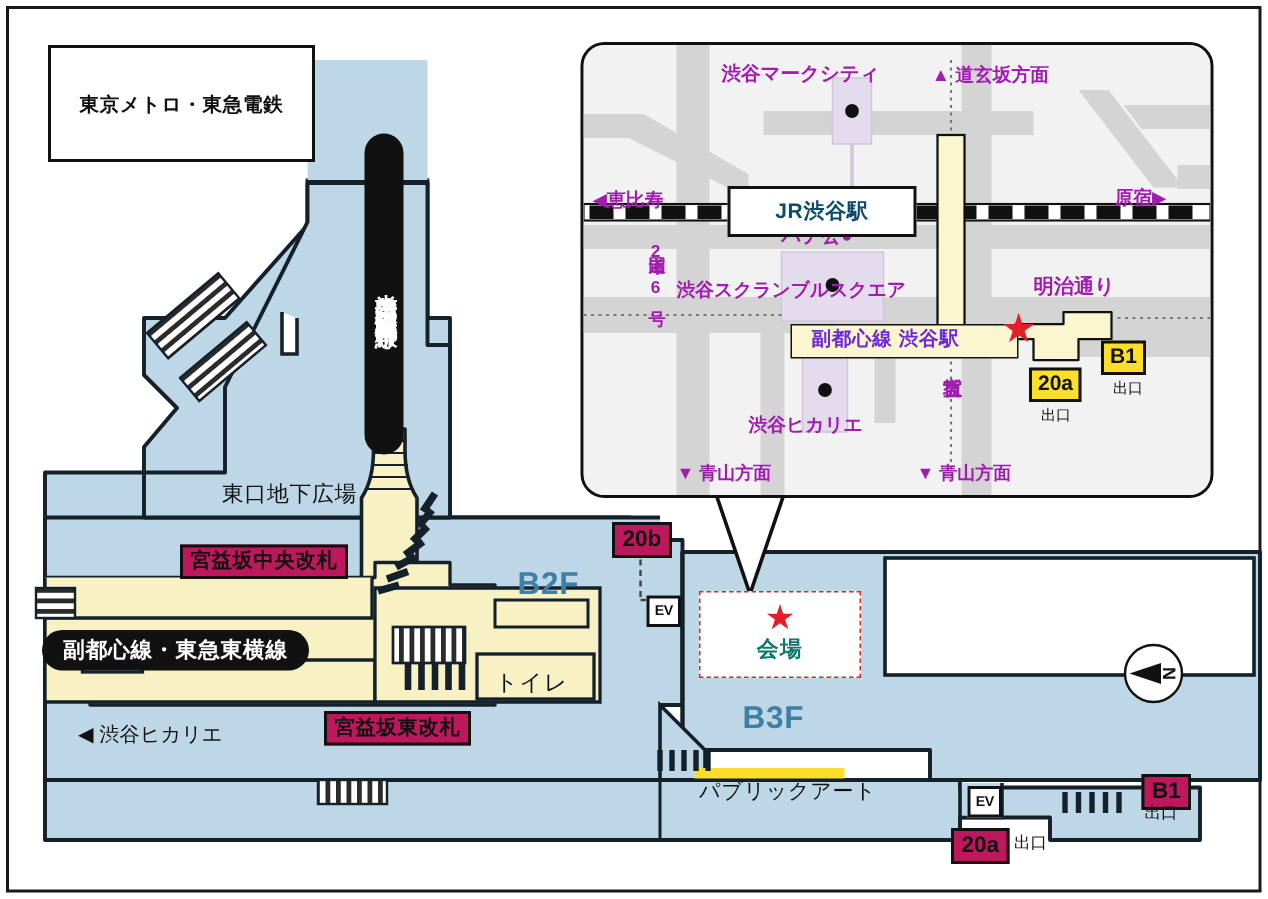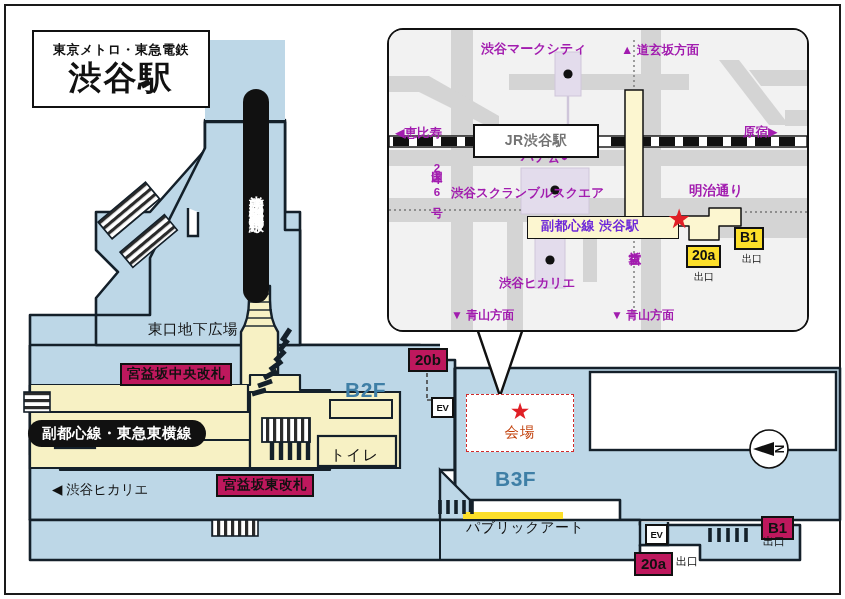--- a/index.html
+++ b/index.html
@@ -87,21 +87,21 @@
   #lbl-hikarie{left:52px;top:481px;font-size:13.5px;}
   #lbl-publicart{left:466px;top:519px;font-size:14px;letter-spacing:.5px;}
 
   
   #venue-box{
     position:absolute;left:466px;top:394px;width:106px;height:56px;
     border:1.6px dashed #d12b2b;background:#fff;z-index:28;
     display:flex;flex-direction:column;align-items:center;justify-content:center;
   }
   #venue-star{font-size:23px;color:#e01f26;line-height:.85;margin-top:-2px;}
-  #venue-label{font-size:14.5px;font-weight:400;color:#c2410c;letter-spacing:1px;margin-top:1px;}
+  #venue-label{font-size:14.5px;font-weight:700;color:#0f766e;letter-spacing:1px;margin-top:1px;}
 
   
   #compass{position:absolute;left:748px;top:428px;width:42px;height:42px;z-index:30;}
 
   
   #inset{
     position:absolute;left:387px;top:28px;width:418px;height:300px;
     background:#f2f2f2;border:2px solid #111;border-radius:16px;
     z-index:18;overflow:hidden;
   }
@@ -120,24 +120,24 @@
   #ins-harajuku{left:354px;top:94px;font-size:12.5px;font-weight:700;}
   #ins-route246{left:40px;top:132px;font-size:11.5px;font-weight:600;letter-spacing:0;}
   #ins-scramble{left:62px;top:155px;font-size:12.5px;font-weight:600;}
   #ins-meiji{left:300px;top:152px;font-size:13.5px;font-weight:700;}
   #ins-miyamasuzaka{left:237px;top:212px;font-size:12.5px;font-weight:600;}
   #ins-hikarie{left:110px;top:245px;font-size:12.5px;font-weight:600;}
   #ins-aoyama-left{left:62px;top:277px;font-size:12px;font-weight:600;}
   #ins-aoyama-right{left:222px;top:277px;font-size:12px;font-weight:600;}
 
   #ins-jr-box{
-    position:absolute;left:84px;top:94px;width:122px;height:30px;
+    position:absolute;left:96px;top:94px;width:122px;height:30px;
     background:#fff;border:2px solid #111;z-index:13;
     display:flex;align-items:center;justify-content:center;
-    font-size:14px;font-weight:700;color:#737373;letter-spacing:.5px;
+    font-size:14px;font-weight:700;color:#0c4a6e;letter-spacing:.5px;
   }
   #ins-fuku-box{
     position:absolute;left:138px;top:186px;width:150px;height:21px;
     background:#fcf6d0;border:1.5px solid #111;z-index:13;
   }
   #ins-fuku-text{
     position:absolute;left:152px;top:187px;font-size:13px;font-weight:700;
     color:#6d28d9;letter-spacing:.5px;z-index:14;white-space:nowrap;
   }
   #ins-star{position:absolute;left:278px;top:176px;font-size:27px;color:#e01f26;z-index:15;line-height:1;}
@@ -431,16 +431,15 @@
     <div id="ins-star">★</div>
 
     <div class="ins-badge" id="ins-20a">20a</div>
     <div class="ins-cap" id="ins-20a-cap">出口</div>
     <div class="ins-badge" id="ins-b1">B1</div>
     <div class="ins-cap" id="ins-b1-cap">出口</div>
   </div>
 
   <div id="title-box">
     <div id="title-operator">東京メトロ・東急電鉄</div>
-    <div id="title-station">渋谷駅</div>
   </div>
 
 </div>
 
 </body></html>

